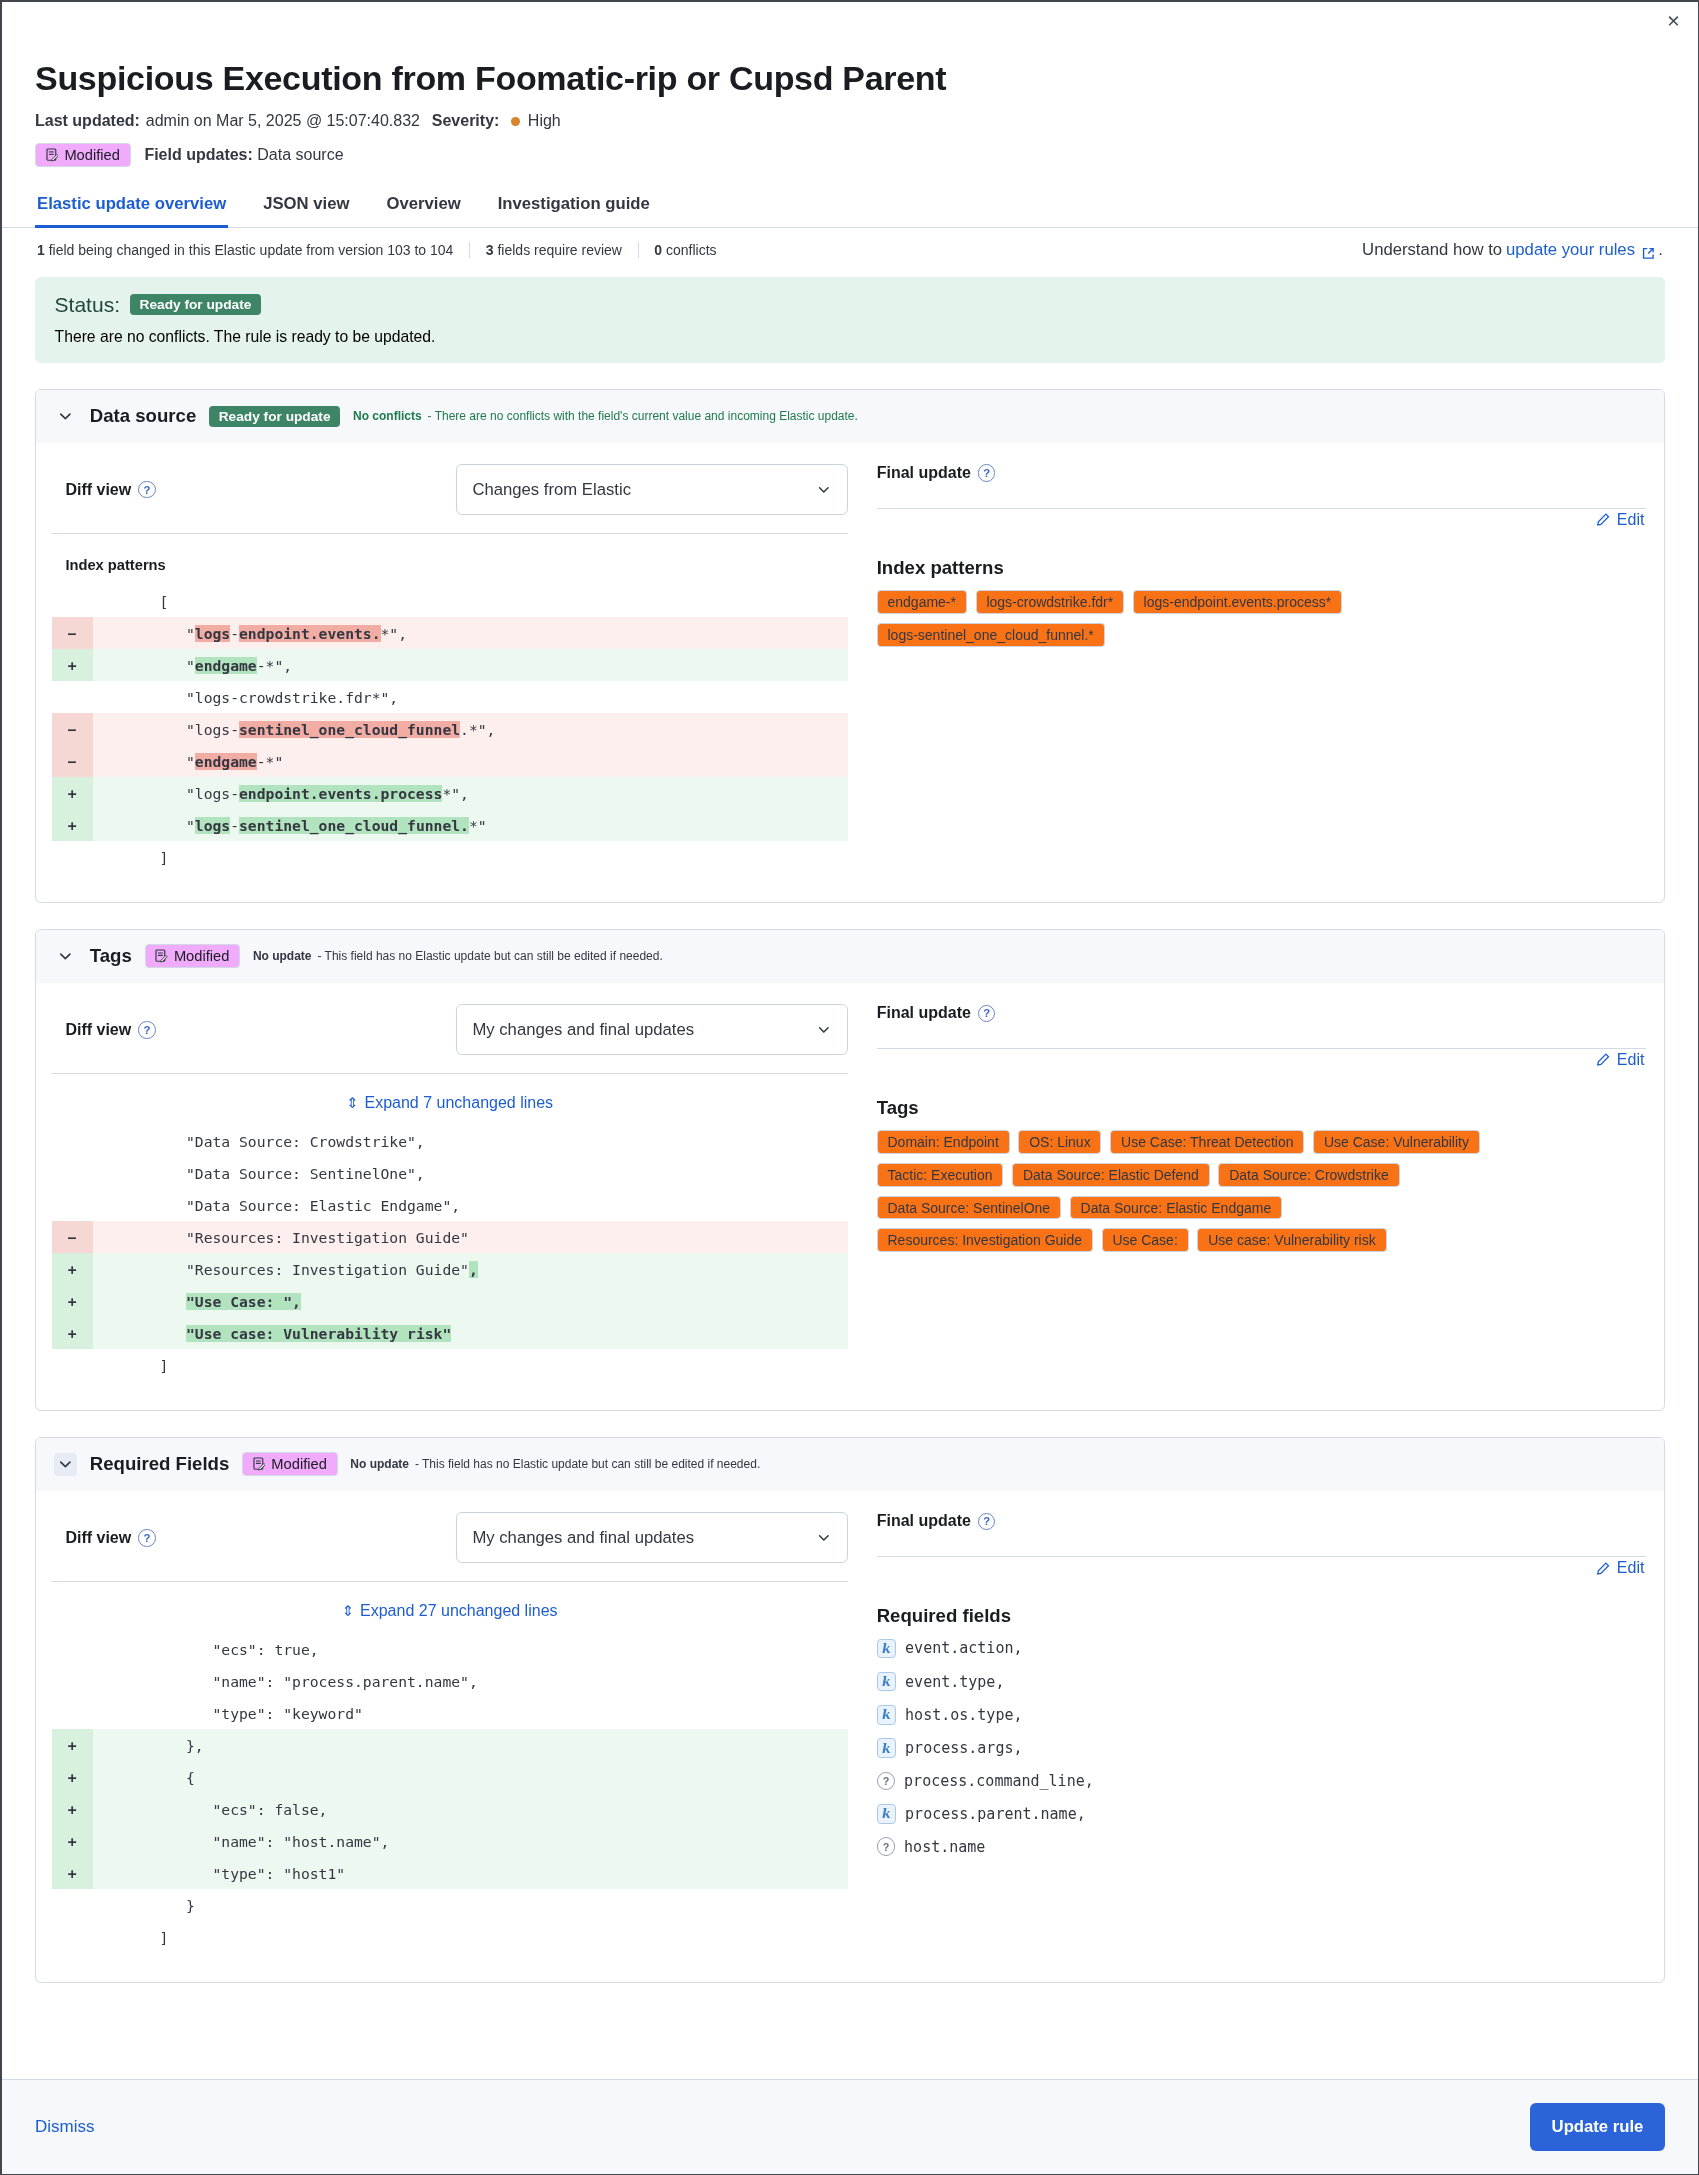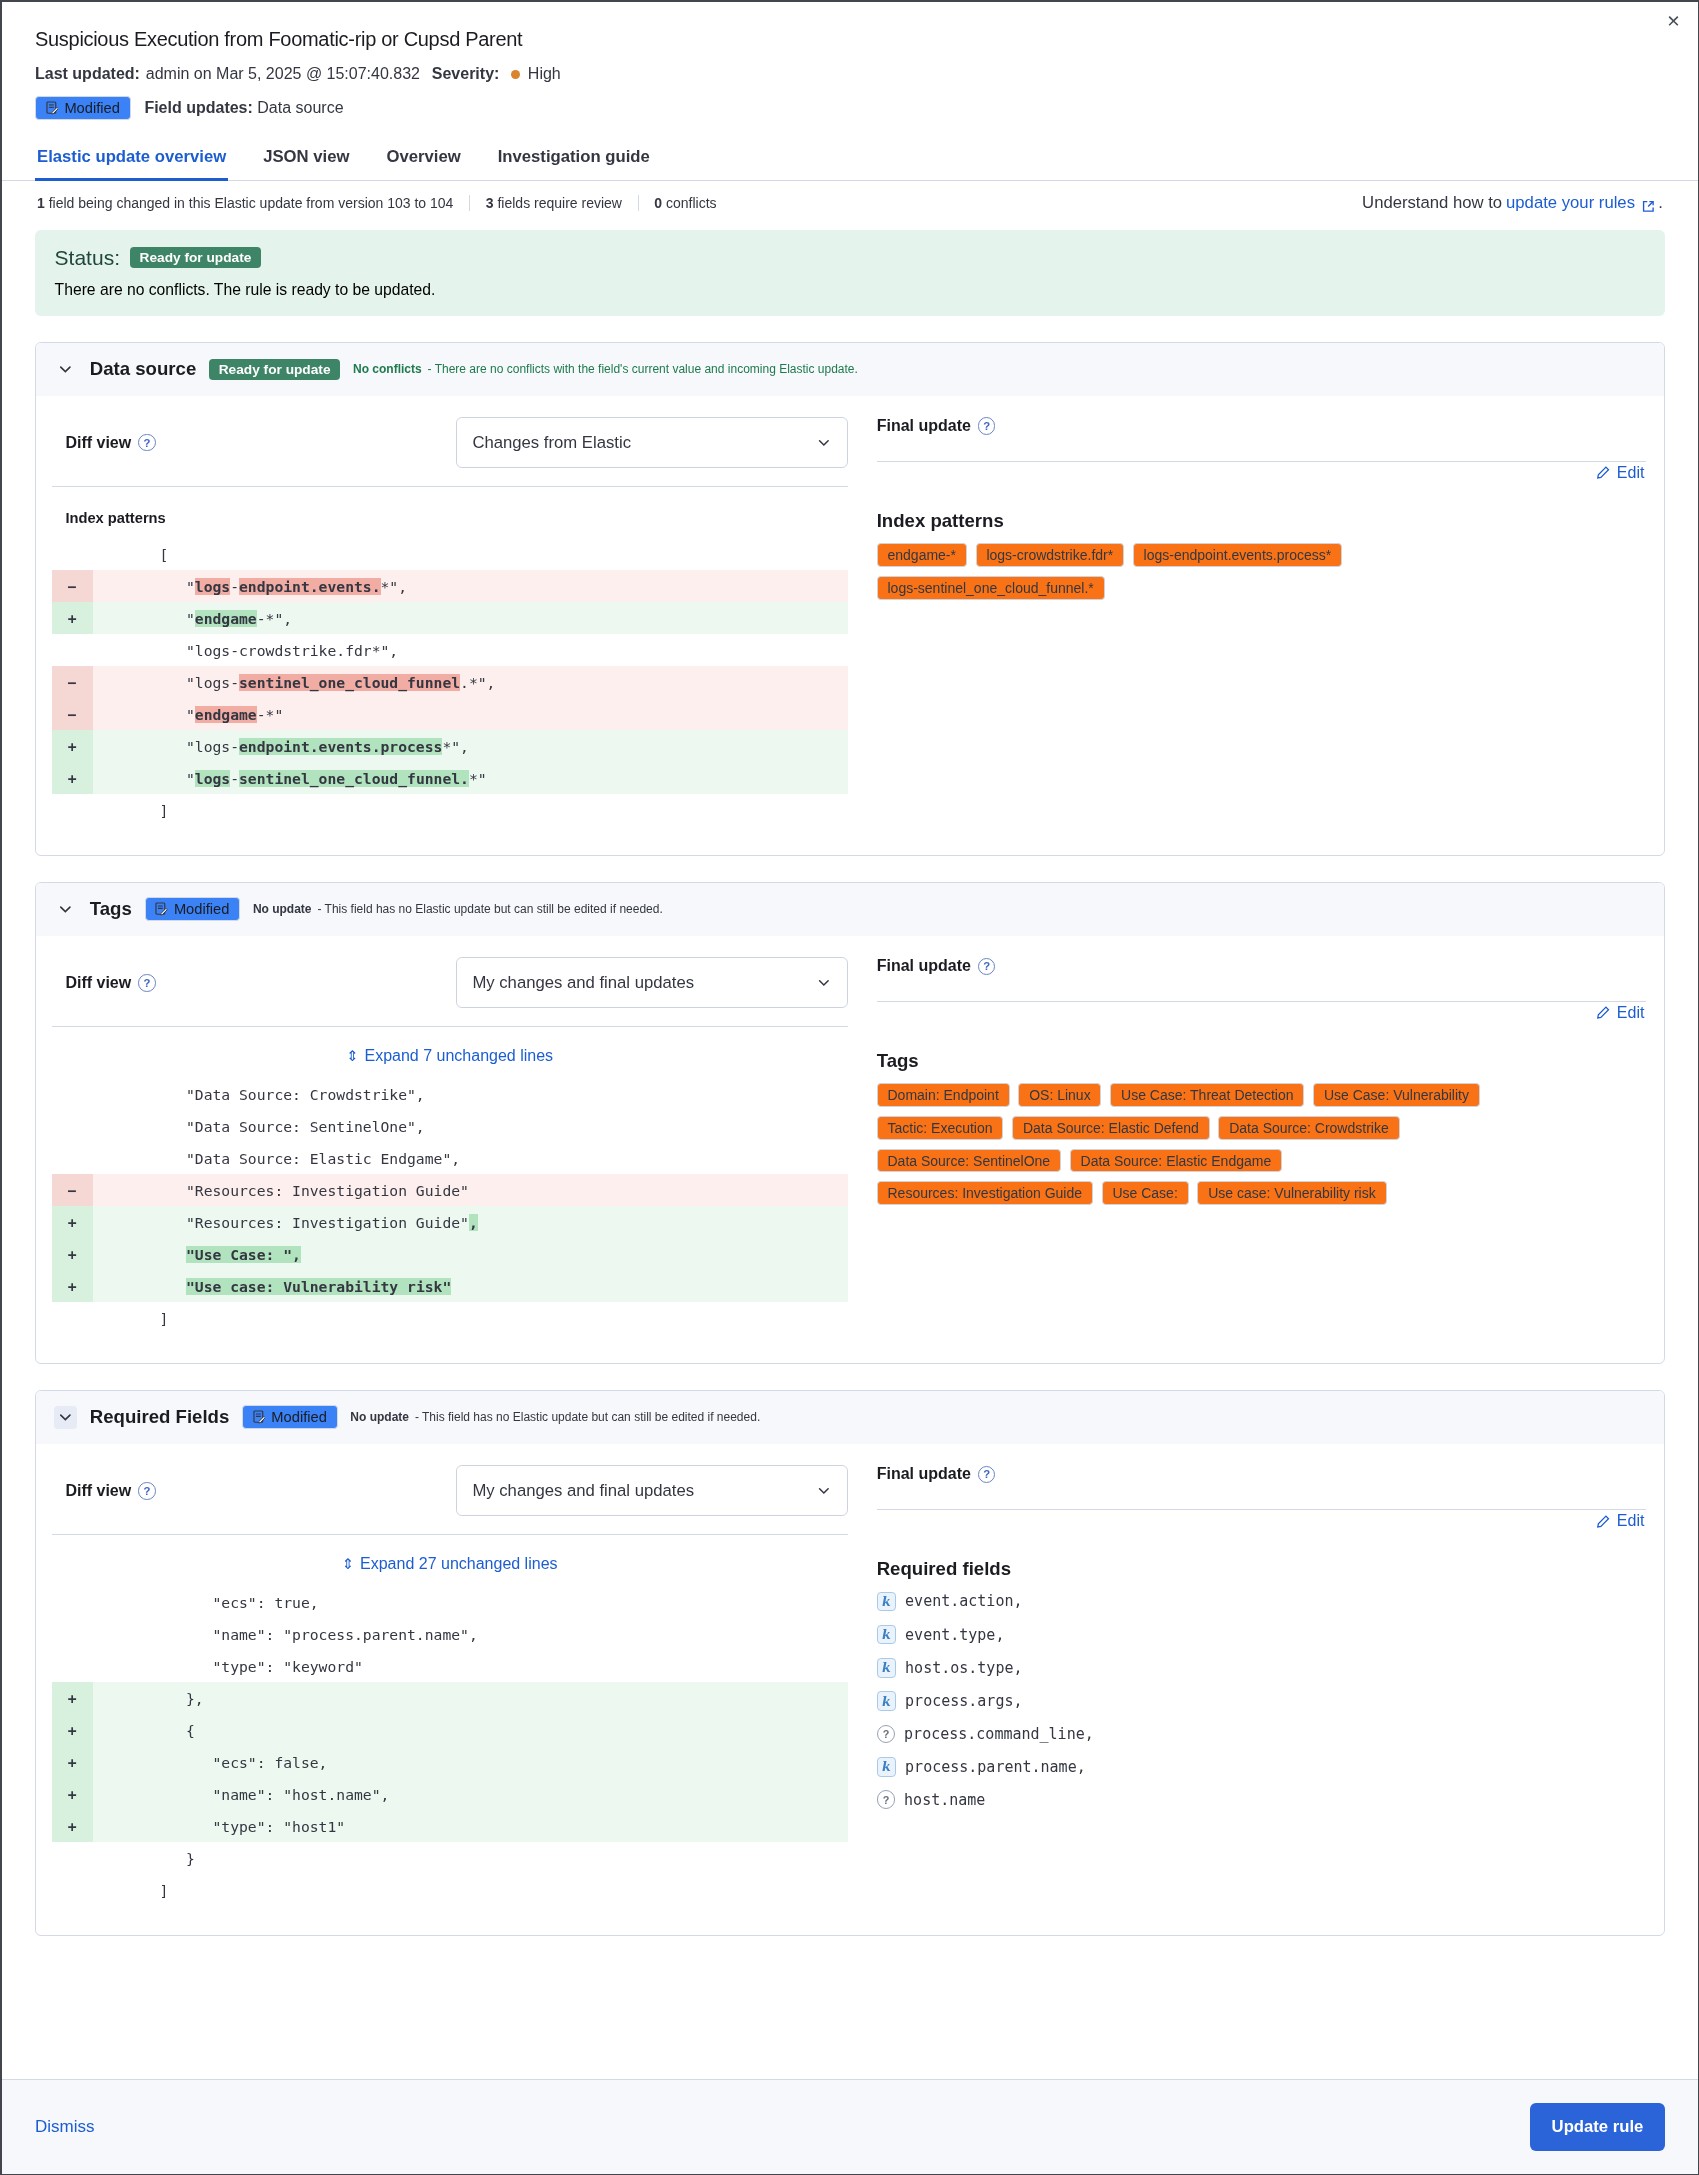--- a/index.html
+++ b/index.html
@@ -4,27 +4,27 @@
 <style>
   * { box-sizing: border-box; margin: 0; padding: 0; }
   html,body { background:#fff; }
   body { font-family: "Liberation Sans", sans-serif; color:#343741; }
   .modal { width:1700px; height:2176px; border:2px solid #43464d; background:#fff;
            display:flex; flex-direction:column; position:relative; overflow:hidden; }
 
   
   .hdr { padding:25.5px 33px 0 33px; position:relative; }
   .close-x { position:absolute; top:11.8px; right:17.6px; font-size:16.7px; color:#49505a; cursor:pointer; line-height:1; }
-  .title { font-size:20px; font-weight:400; color:#1a1c21; letter-spacing:-0.3px; }
+  .title { font-size:34px; font-weight:700; color:#1a1c21; letter-spacing:-0.3px;margin-top:31px; }
   .meta { margin-top:14.7px; font-size:16px; display:flex; align-items:center; gap:5.9px; }
   .meta b { font-weight:700; }
   .sev-dot { width:8.8px; height:8.8px; border-radius:50%; background:#d9852e; display:inline-block; margin:0 2px 0 5.9px; }
   .badge-row { margin-top:12.7px; display:flex; align-items:center; gap:13.7px; font-size:16px; }
   .badge-outline { display:inline-flex; align-items:center; gap:5.9px; border:1px solid #d3dae6; border-radius:3.9px;
-                   padding:2.9px 9.8px; font-size:14.7px; color:#1a1c21; background:#3b82f6; }
+                   padding:2.9px 9.8px; font-size:14.7px; color:#1a1c21; background:#f0abfc; }
   .badge-outline svg { color:#343741; }
 
   
   .tabs { margin-top:19.6px; padding:0 33px; display:flex; gap:33px; border-bottom:1px solid #d3dae6; }
   .tab { font-size:16.7px; font-weight:600; color:#343741; padding:7.8px 2px 12.7px 2px; cursor:pointer; position:relative; }
   .tab.active { color:#1c5dd1; }
   .tab.active::after { content:""; position:absolute; left:0; right:0; bottom:-1px; height:2.9px; background:#1c5dd1; }
 
   
   .subhdr { padding:11.8px 35px 9.8px 35px; display:flex; align-items:center; justify-content:space-between; }

